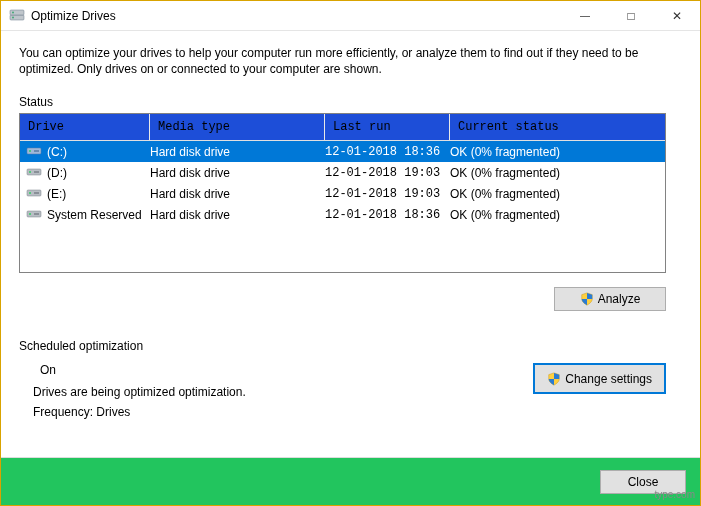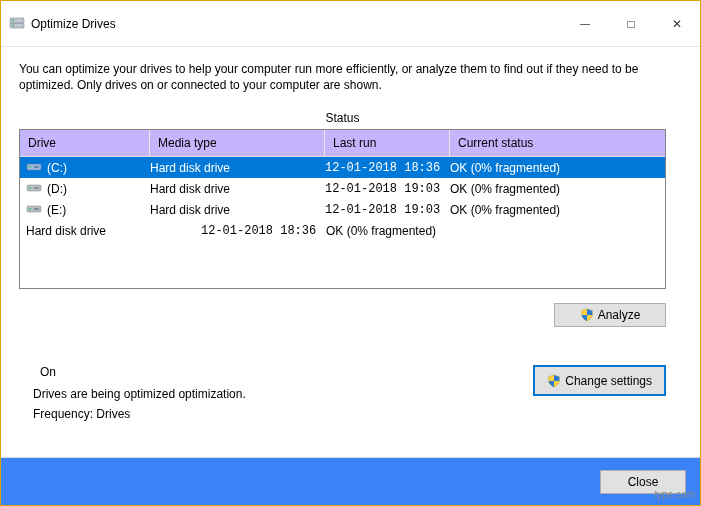--- a/index.html
+++ b/index.html
@@ -14,21 +14,21 @@
       overflow: hidden;
     }
     .window {
       border: 1px solid #d9a300;
       width: 701px;
       height: 506px;
       display: flex;
       flex-direction: column;
     }
     .titlebar {
-      height: 46px;
+      height: 30px;
       display: flex;
       align-items: center;
       padding: 0 0 0 8px;
       border-bottom: 1px solid #e5e5e5;
     }
     .titlebar-icon {
       width: 16px; height: 16px;
       margin-right: 6px;
     }
     .titlebar-title {
@@ -48,32 +48,33 @@
     .win-btn.min::before { content: "\2015"; }
     .win-btn.max::before { content: "\25A1"; font-size: 12px; }
     .win-btn.close::before { content: "\2715"; font-size: 12px; }
     .content {
       padding: 14px 34px 0 18px;
       flex: 1;
       display: flex;
       flex-direction: column;
     }
     .desc { line-height: 1.35; }
-    .section-label { margin-top: 18px; margin-bottom: 4px; text-align: center; }
+    .section-label { margin-top: 18px; margin-bottom: 4px; }
     .list-box {
       border: 1px solid #828282;
       height: 160px;
       overflow: hidden;
       background: #fff;
     }
     .list-header {
       display: flex;
       font-size: 12px;
-      background: #c4b5fd;
+      background: #1d4ed8;
       border-bottom: 1px solid #e0e0e0;
+      font-family: Liberation Mono, monospace;
     }
     .list-header > div {
       padding: 6px 8px 6px 8px;
       border-right: 1px solid #e8e8e8;
     }
     .list-header > div:last-child { border-right: none; }
     .col-drive { width: 130px; }
     .col-media { width: 175px; }
     .col-lastrun { width: 125px; }
     .col-status { flex: 1; }
@@ -121,21 +122,21 @@
     .sched-body {
       display: flex;
       align-items: flex-start;
       gap: 20px;
     }
     .sched-text { flex: 1; padding-left: 14px; }
     .sched-text .on { font-weight: normal; margin-bottom: 8px; margin-left: 7px; }
     .sched-text div { margin-bottom: 6px; }
     .btn.highlight { border: 2px solid #0078d7; height: 31px; min-width: 128px; }
     .bottom-bar {
-      background: #3b82f6;
+      background: #22c55e;
       border-top: 1px solid #dcdcdc;
       height: 48px;
       display: flex;
       align-items: center;
       justify-content: flex-end;
       padding: 0 14px;
     }
     .bottom-bar .btn { min-width: 86px; }
     .watermark {
       position: absolute;
@@ -209,20 +210,28 @@
                   <circle cx="4" cy="9" r="1" fill="#3c6"></circle>
                   <rect x="8" y="8" width="5" height="2" fill="#8a9098"></rect>
                 </svg></span>
               <span>(E:)</span>
             </div>
             <div class="media-cell">Hard disk drive</div>
             <div class="lastrun-cell">12-01-2018 19:03</div>
             <div class="status-cell">OK (0% fragmented)</div>
           </div>
           <div class="list-row">
+            <div class="drive-cell">
+              <span><svg viewBox="0 0 16 16">
+                  <rect x="1" y="6" width="14" height="6" rx="1" fill="#b8bec4" stroke="#7a8088" stroke-width="0.5"></rect>
+                  <circle cx="4" cy="9" r="1" fill="#3c6"></circle>
+                  <rect x="8" y="8" width="5" height="2" fill="#8a9098"></rect>
+                </svg></span>
+              <span>System Reserved</span>
+            </div>
             <div class="media-cell">Hard disk drive</div>
             <div class="lastrun-cell">12-01-2018 18:36</div>
             <div class="status-cell">OK (0% fragmented)</div>
           </div>
         </div>
     </div>
 
     <div class="btn-row">
       <button class="btn">
         <span class="shield-icon">
@@ -230,20 +239,21 @@
               <path d="M8 1 L14 3 V8 C14 12 8 15 8 15 C8 15 2 12 2 8 V3 Z" fill="#ffd040" stroke="#c89000" stroke-width="0.5"></path>
               <path d="M8 1 L14 3 V8 H8 Z" fill="#2b7cd3"></path>
               <path d="M8 8 V15 C8 15 2 12 2 8 H8 Z" fill="#2b7cd3"></path>
             </svg>
         </span>
         <span>Analyze</span>
       </button>
     </div>
 
     <div class="sched-section">
+      <div>Scheduled optimization</div>
       <div class="sched-body" style="margin-top:10px;">
         <div class="sched-text">
           <div class="on">On</div>
           <div>Drives are being optimized optimization.</div>
           <div>Frequency: Drives</div>
         </div>
         <button class="btn highlight">
           <span class="shield-icon">
             <svg viewBox="0 0 16 16">
                 <path d="M8 1 L14 3 V8 C14 12 8 15 8 15 C8 15 2 12 2 8 V3 Z" fill="#ffd040" stroke="#c89000" stroke-width="0.5"></path>

